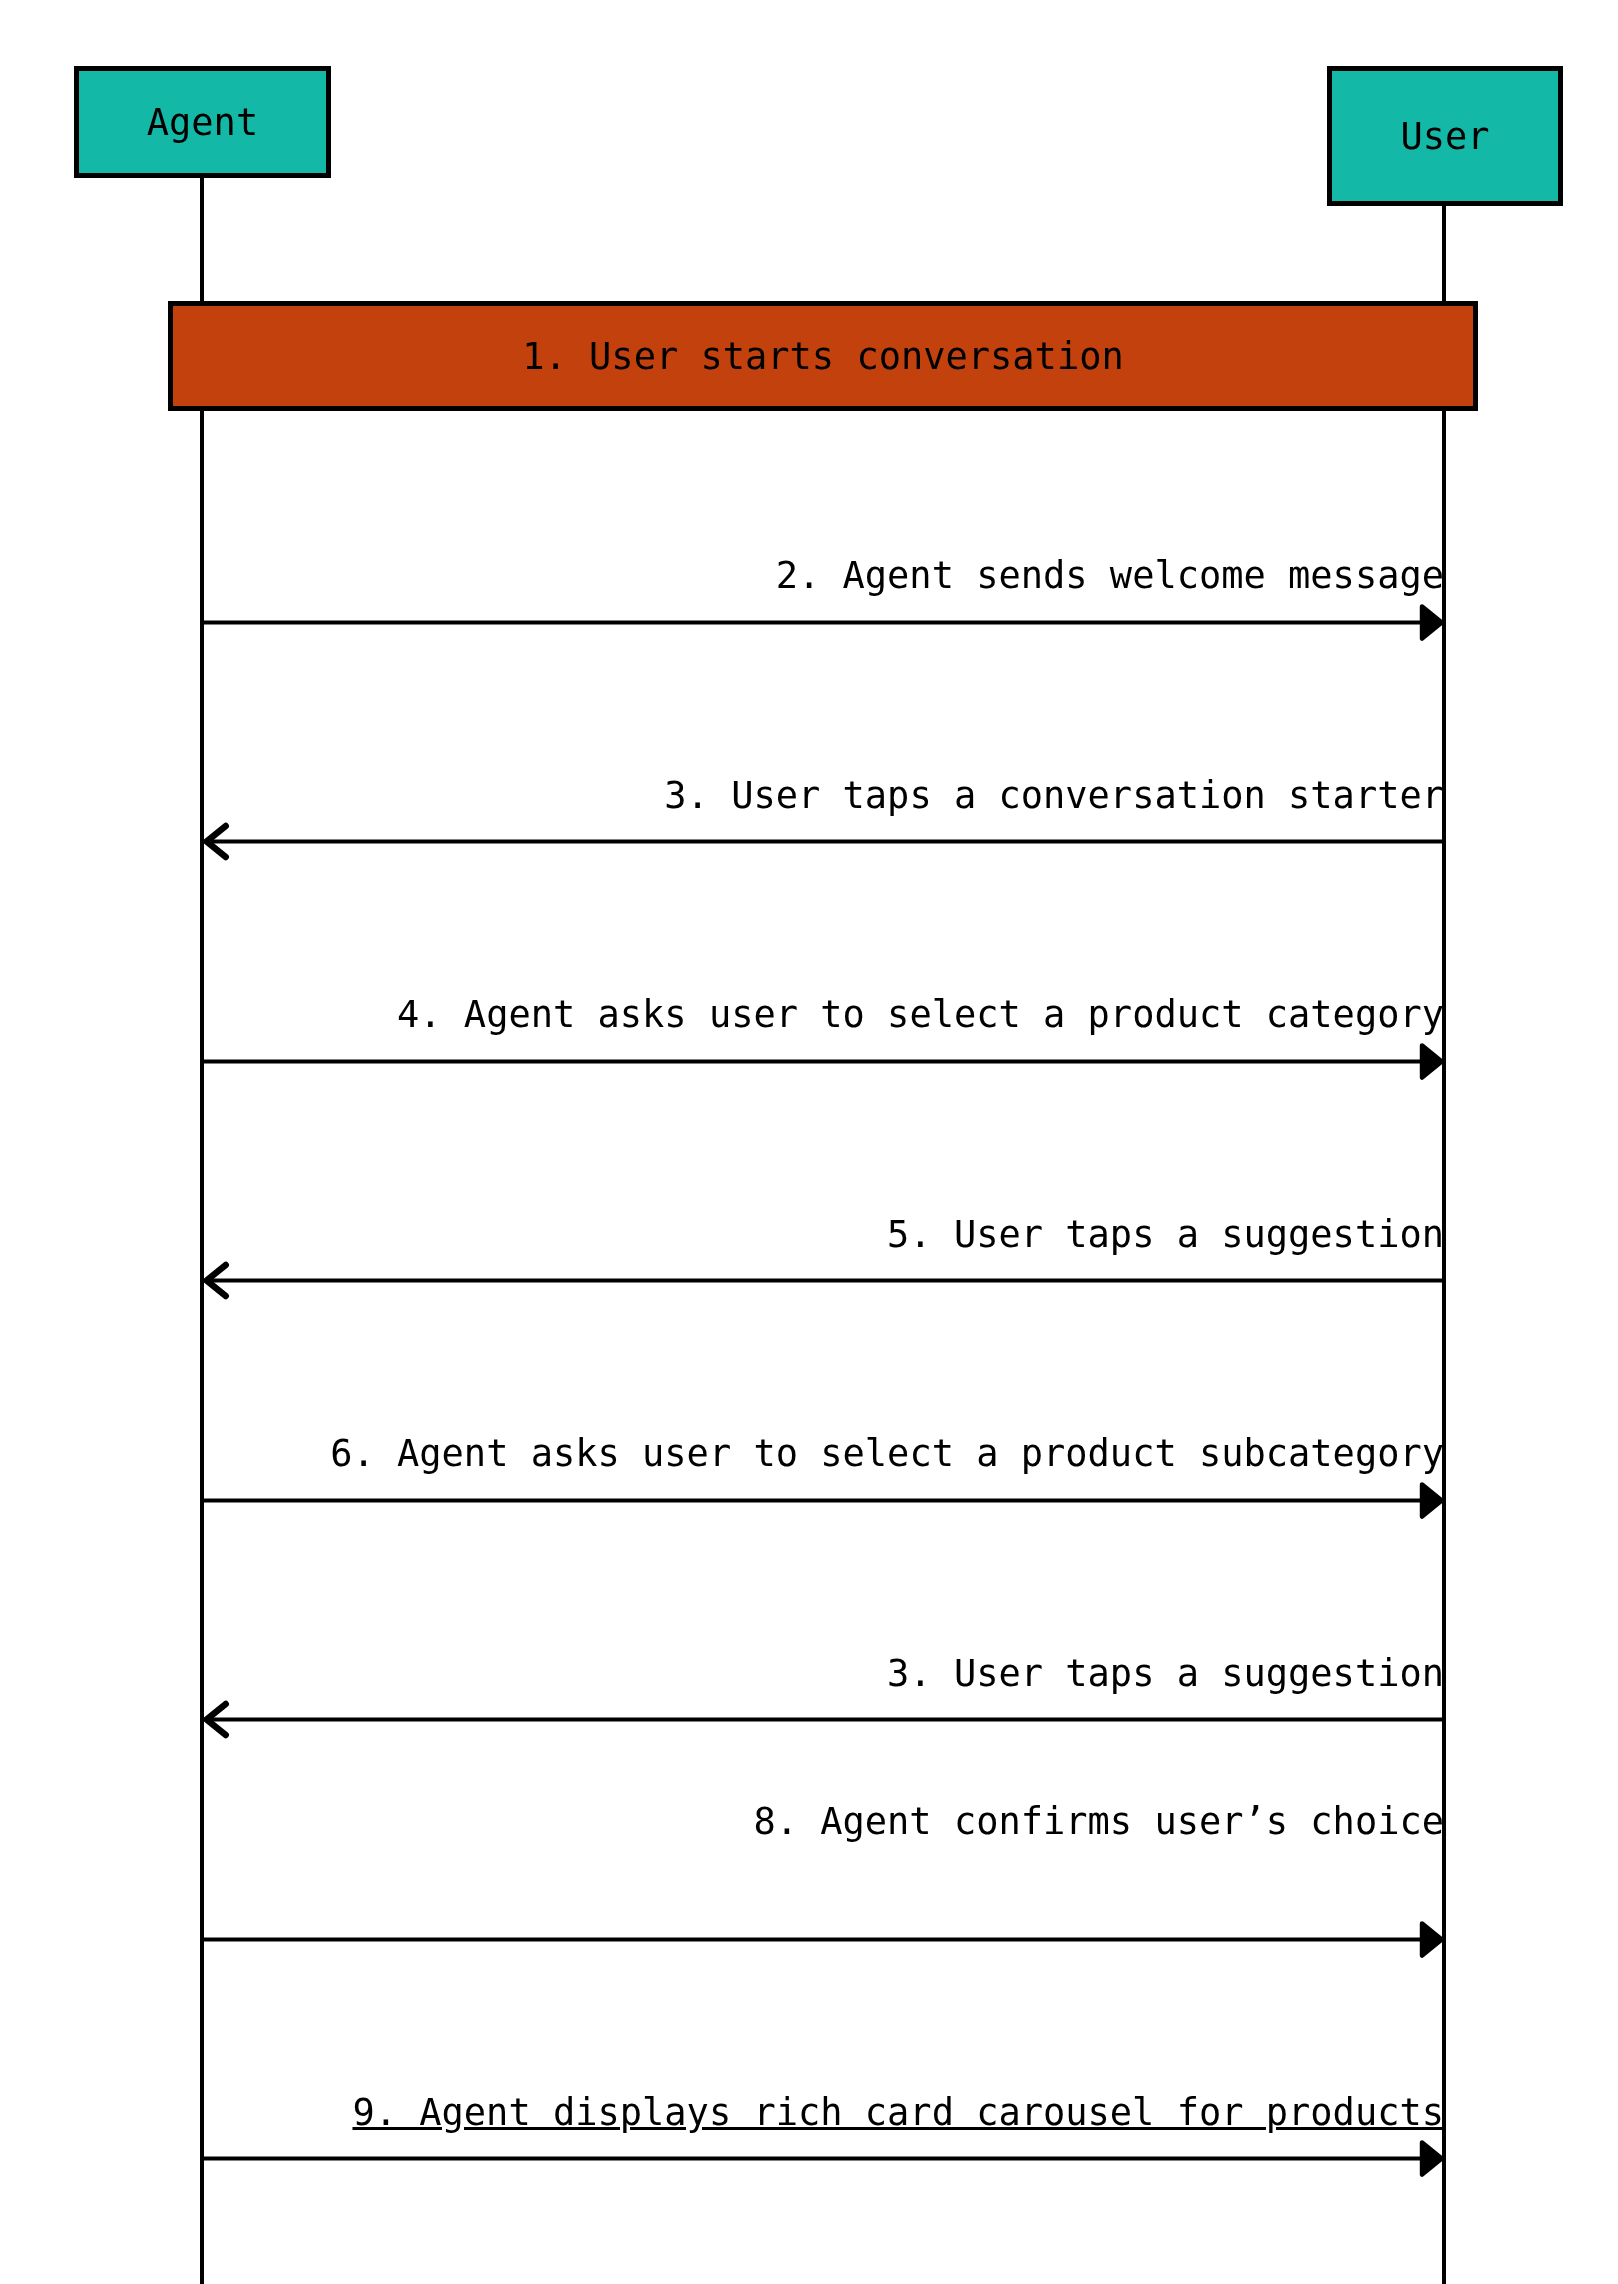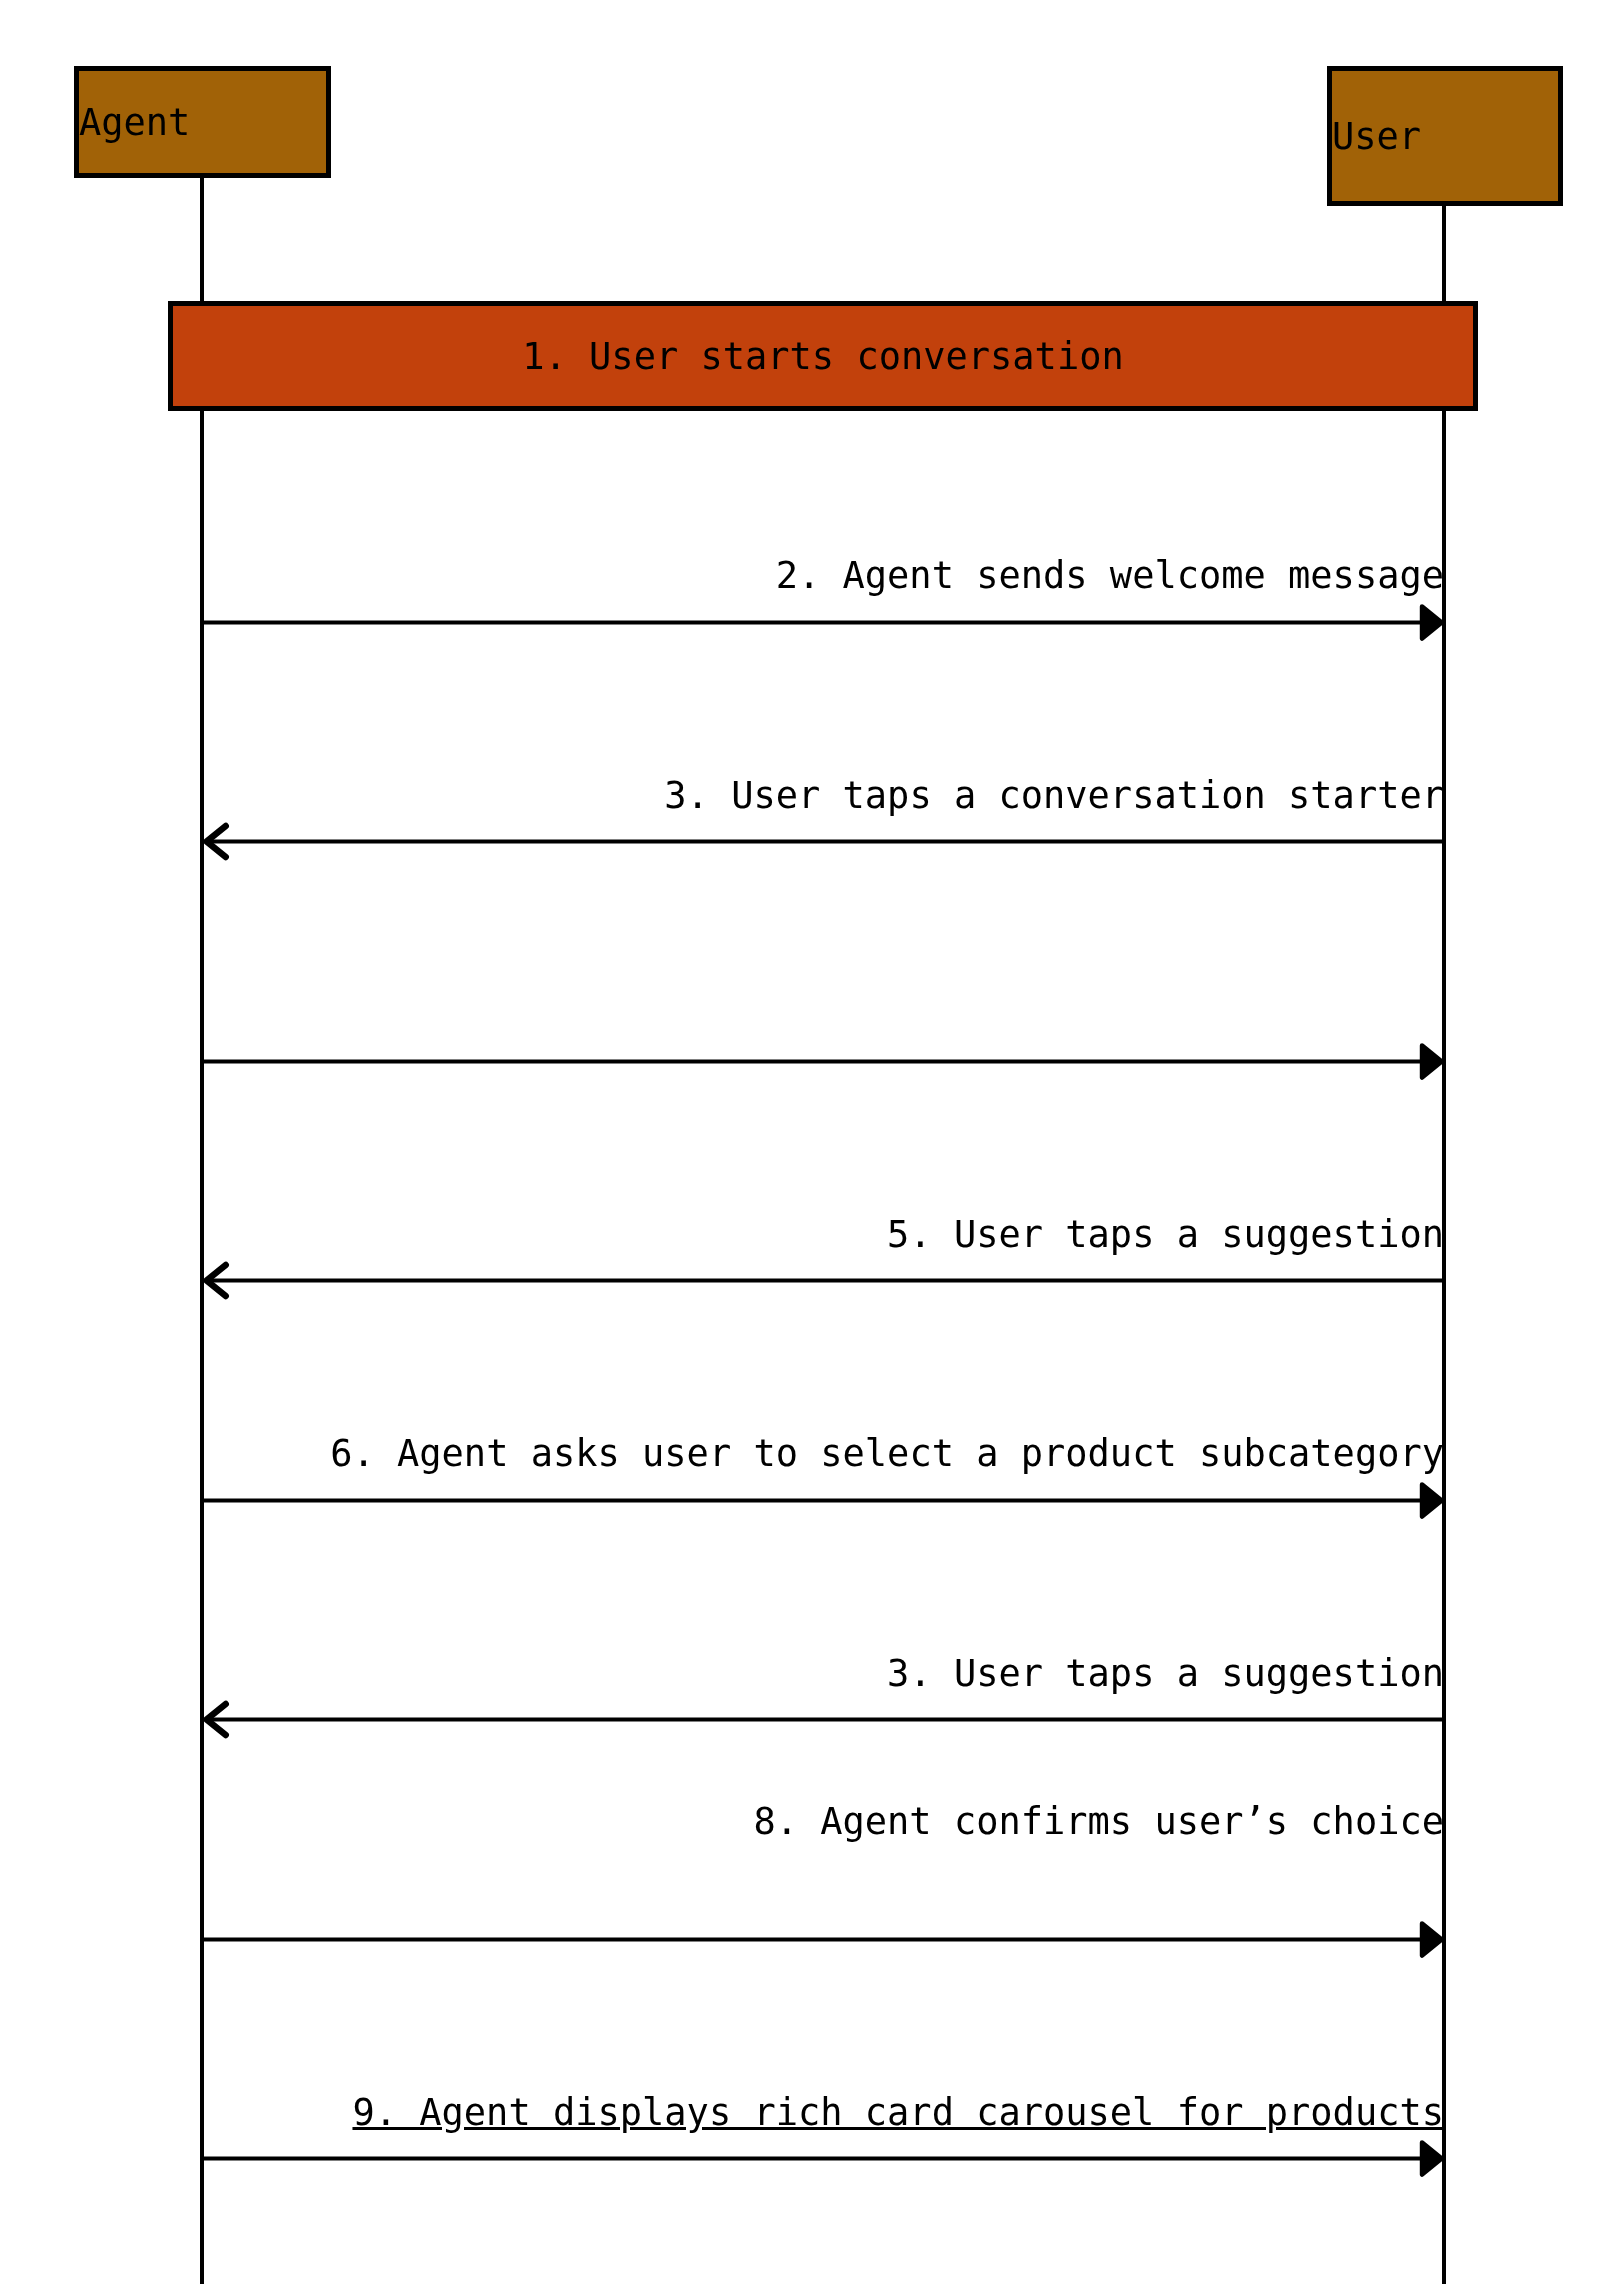--- a/index.html
+++ b/index.html
@@ -4,22 +4,22 @@
 <style>
   html,body{margin:0;padding:0;background:#ffffff;}
   body{width:1619px;height:3397px;overflow:hidden;position:relative;
        font-family:"DejaVu Sans Mono","Liberation Mono",monospace;color:#000;}
   #diagram{position:absolute;left:0;top:0;width:1619px;height:3397px;background:#fff;}
 
   .lifeline{position:absolute;width:3.7px;background:#000;}
   #lifeline-agent{left:200px;top:178px;height:3022px;}
   #lifeline-user{left:1442px;top:178px;height:3022px;}
 
-  .actor-box{position:absolute;box-sizing:border-box;border:5px solid #000;background:#a16207;
-             display:flex;align-items:center;
+  .actor-box{position:absolute;box-sizing:border-box;border:5px solid #000;background:#14b8a6;
+             display:flex;align-items:center;justify-content:center;
              font-size:37px;line-height:1;white-space:nowrap;}
   #actor-agent-top{left:74px;top:66px;width:257px;height:112px;}
   #actor-user-top{left:1327px;top:66px;width:236px;height:140px;}
 
   #note-banner{position:absolute;left:168px;top:301px;width:1310px;height:110px;
                box-sizing:border-box;border:5px solid #000;background:#c2410c;
                display:flex;align-items:center;justify-content:center;
                font-size:37px;line-height:1;white-space:nowrap;}
 
   #messages-layer{position:absolute;left:0;top:0;width:1619px;height:3397px;}
@@ -53,20 +53,21 @@
       <div class="msg-label" style="top: 553px;">2. Agent sends welcome message</div>
       <svg class="msg-arrow" viewBox="0 0 2718 120" style="top: 595px;">
         <line x1="4" y1="60" x2="2676" y2="60"></line>
         <path class="tri" d="M2670 25 L2713 60 L2670 95 Z"></path>
       </svg>
       <div class="msg-label" style="top: 773px;">3. User taps a conversation starter</div>
       <svg class="msg-arrow" viewBox="0 0 2718 120" style="top: 814px;">
         <line x1="2714" y1="60" x2="14" y2="60"></line>
         <polyline class="ch" points="52,26 10,60 52,94"></polyline>
       </svg>
+      <div class="msg-label" style="top: 992px;">4. Agent asks user to select a product category</div>
       <svg class="msg-arrow" viewBox="0 0 2718 120" style="top: 1034px;">
         <line x1="4" y1="60" x2="2676" y2="60"></line>
         <path class="tri" d="M2670 25 L2713 60 L2670 95 Z"></path>
       </svg>
       <div class="msg-label" style="top: 1212px;">5. User taps a suggestion</div>
       <svg class="msg-arrow" viewBox="0 0 2718 120" style="top: 1253px;">
         <line x1="2714" y1="60" x2="14" y2="60"></line>
         <polyline class="ch" points="52,26 10,60 52,94"></polyline>
       </svg>
       <div class="msg-label" style="top: 1431px;">6. Agent asks user to select a product subcategory</div>

